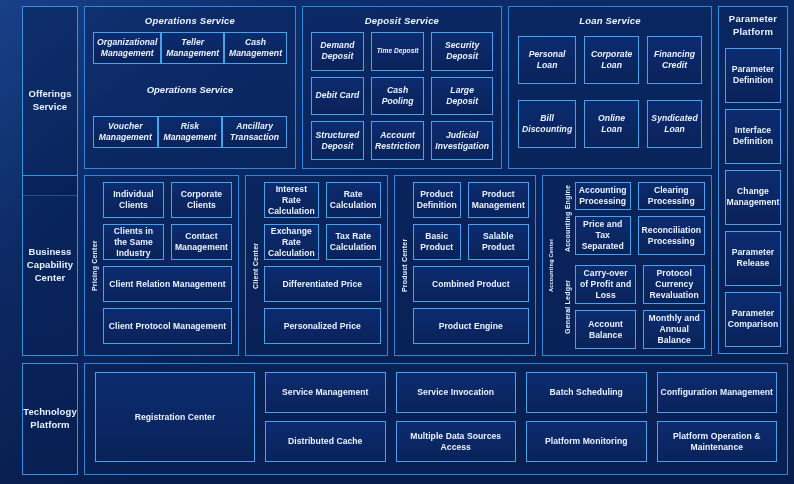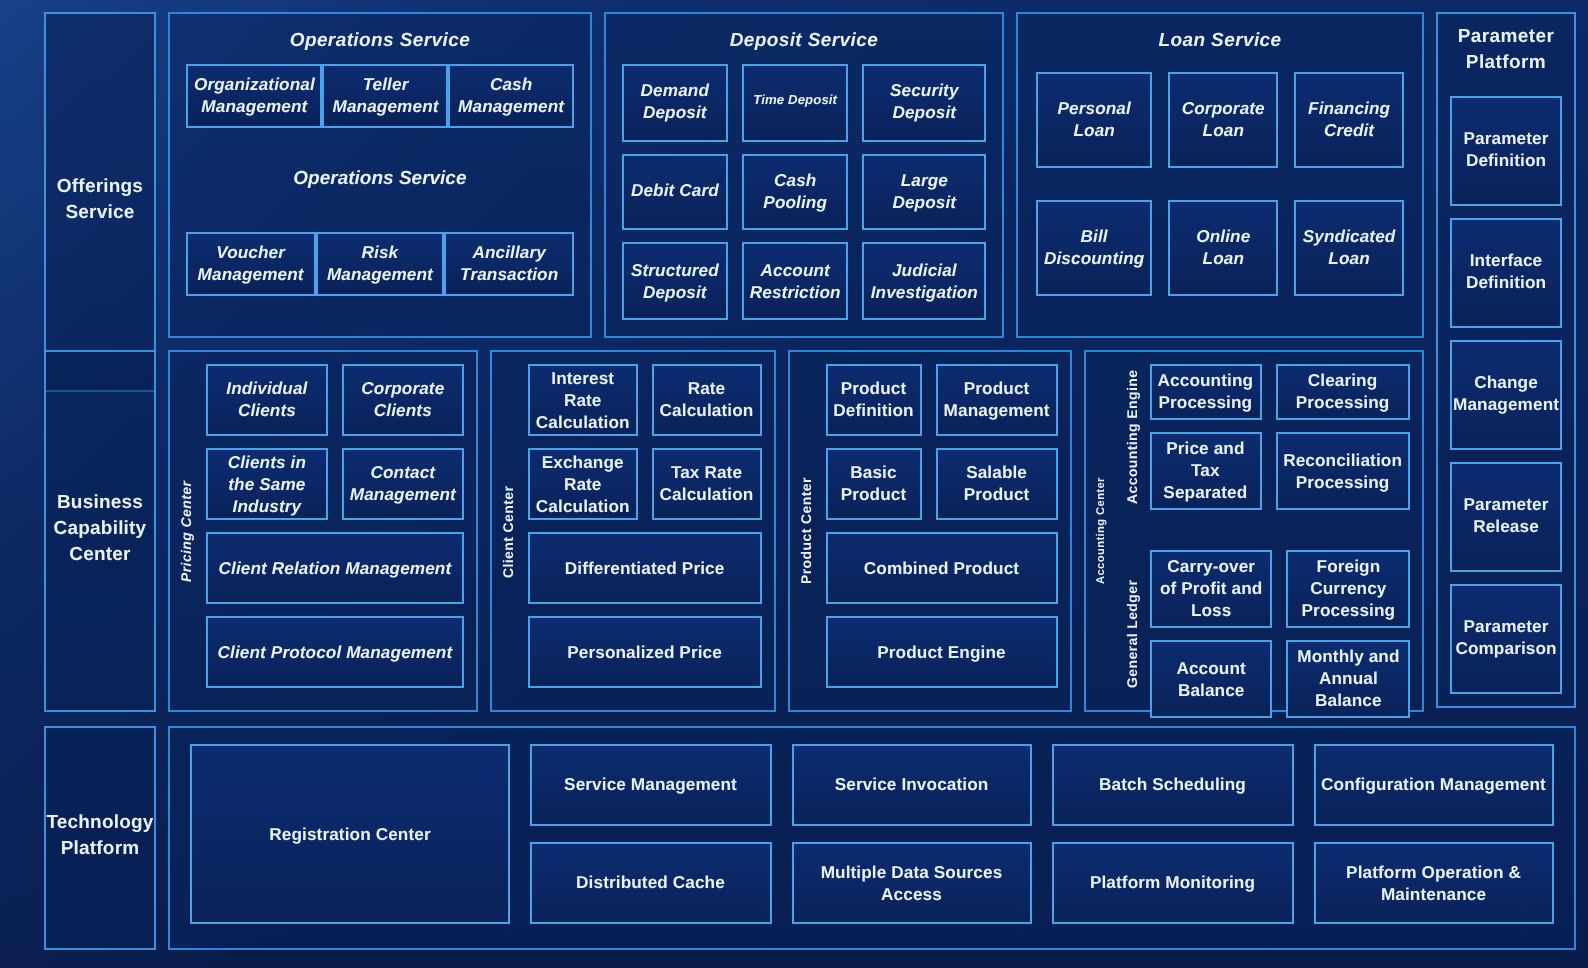--- a/index.html
+++ b/index.html
@@ -98,21 +98,21 @@
 
   
   #row-capability { height: 181px; margin-top: 6px; }
   #row-capability .lane-label { height: 181px; }
   #cap-groups { display: flex; gap: 6px; flex: 1 1 auto; }
   .cap-col { border: 1px solid #2f86dd; background: rgba(9,36,92,0.45); display: flex; padding: 3px; gap: 2px; }
   .cap-inner { flex: 1 1 auto; display: flex; flex-direction: column; gap: 6px; padding: 3px 3px 3px 1px; }
   .cap-inner .grid2 { flex: 0 0 auto; }
   .cap-inner .grid2 .cell { height: 36px; }
   .cap-wide { height: 36px; }
-  .acct-inner { flex: 1 1 auto; display: flex; flex-direction: column; gap: 20px; padding: 3px; }
+  .acct-inner { flex: 1 1 auto; display: flex; flex-direction: column; gap: 10px; padding: 3px; }
   .acct-sub { display: flex; gap: 2px; flex: 1 1 0; }
   .acct-sub .grid2 { flex: 1 1 auto; }
   .acct-sub .grid2 .cell { height: 100%; }
 
   
   #row-technology { height: 112px; margin-top: 7px; }
   #row-technology .lane-label { height: 112px; }
   #tech-group { flex: 1 1 auto; border: 1px solid #2f86dd; background: rgba(9,36,92,0.45); display: flex; gap: 10px; padding: 8px 10px 12px 10px; }
   #tech-reg { flex: 0 0 160px; }
   #tech-cols { flex: 1 1 auto; display: grid; grid-template-columns: repeat(4,1fr); grid-template-rows: repeat(2,1fr); gap: 8px 10px; }
@@ -184,21 +184,21 @@
     <div class="cell">Change Management</div>
     <div class="cell">Parameter Release</div>
     <div class="cell">Parameter Comparison</div>
   </div>
 
   <div class="band" id="row-capability" style="padding-right:76px;">
     <div class="lane-label">Business Capability Center</div>
 
     <div id="cap-groups">
 
-      <div class="cap-col" style="flex:1.30;font-style:italic;">
+      <div class="cap-col" style="flex:1.30;">
         <div class="vlabel">Pricing Center</div>
         <div class="cap-inner">
           <div class="grid2">
             <div class="cell">Individual Clients</div>
             <div class="cell">Corporate Clients</div>
             <div class="cell">Clients in the Same Industry</div>
             <div class="cell">Contact Management</div>
           </div>
           <div class="cell cap-wide">Client Relation Management</div>
           <div class="cell cap-wide">Client Protocol Management</div>
@@ -242,21 +242,21 @@
               <div class="cell">Accounting Processing</div>
               <div class="cell">Clearing Processing</div>
               <div class="cell">Price and Tax Separated</div>
               <div class="cell">Reconciliation Processing</div>
             </div>
           </div>
           <div class="acct-sub">
             <div class="vlabel">General Ledger</div>
             <div class="grid2">
               <div class="cell">Carry-over of Profit and Loss</div>
-              <div class="cell">Foreign Currency Processing</div>
+              <div class="cell">Protocol Currency Revaluation</div>
               <div class="cell">Account Balance</div>
               <div class="cell">Monthly and Annual Balance</div>
             </div>
           </div>
         </div>
       </div>
     </div>
   </div>
 
   <div class="band" id="row-technology">

